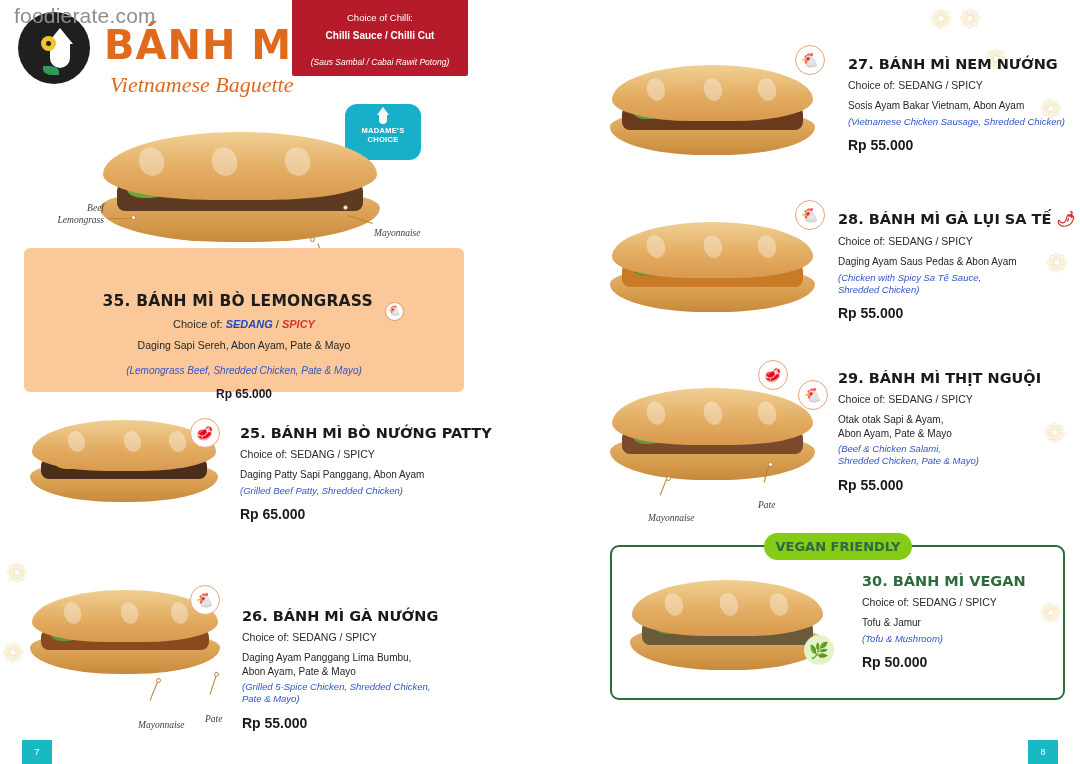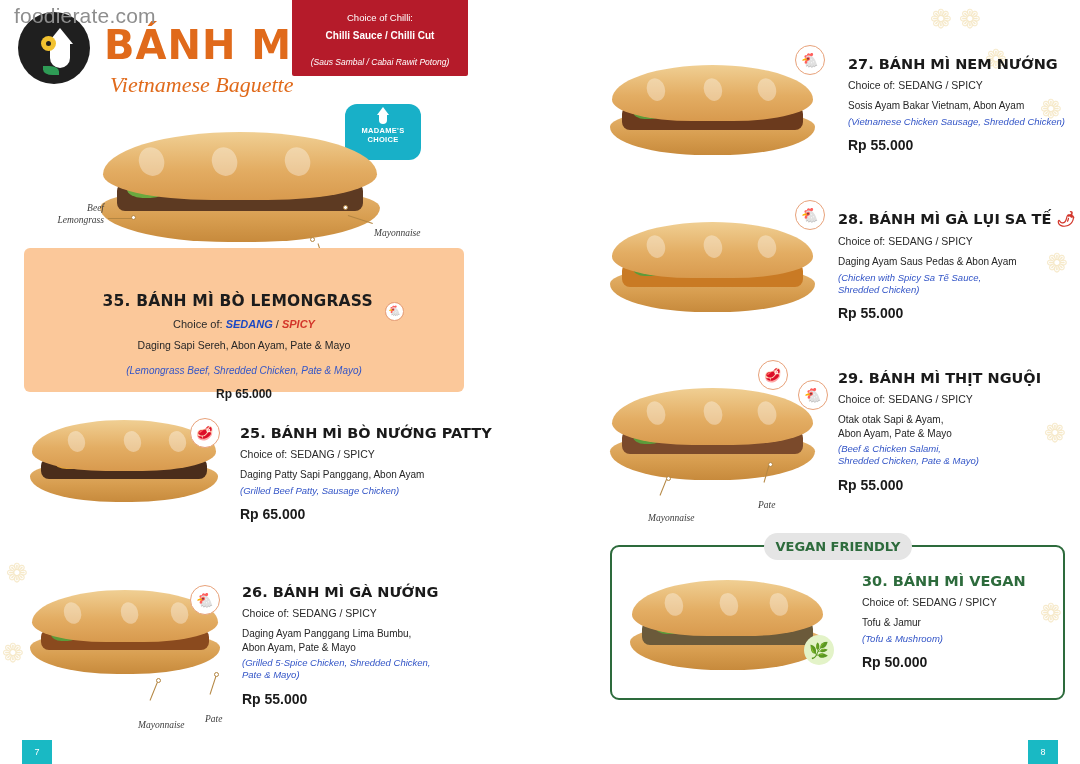--- a/index.html
+++ b/index.html
@@ -259,21 +259,21 @@
   
   .vegan-box {
     position: absolute; left: 70px; top: 545px;
     width: 455px; height: 155px;
     border: 2px solid #2d6b3c;
     border-radius: 9px;
   }
   .vegan-tag {
     position: absolute; left: 152px; top: -14px;
     width: 148px; height: 27px;
-    background: #e5e5e5;
+    background: #84cc16;
     border-radius: 14px;
     color: #2d6b3c;
     font-size: 13px;
     font-weight: bold;
     display: flex; align-items: center; justify-content: center;
     font-family: "DejaVu Sans", sans-serif;
   }
   .vegan-title { color: #2d6b3c !important; }
   .leaf-badge {
     position: absolute;
@@ -405,39 +405,39 @@
 
     <div class="item" style="left:240px; top:425px; width:260px;">
       <div class="it-title">25. BÁNH MÌ BÒ NƯỚNG PATTY</div>
       <div class="it-choice">
         <span>Choice of:</span>
         <span class="sedang">SEDANG</span>
         <span>/</span>
         <span class="spicy">SPICY</span>
       </div>
       <div class="it-desc">Daging Patty Sapi Panggang, Abon Ayam</div>
-      <div class="it-desc-en">(Grilled Beef Patty, Sausage Chicken)</div>
+      <div class="it-desc-en">(Grilled Beef Patty, Shredded Chicken)</div>
       <div class="it-price">Rp 65.000</div>
     </div>
 
     <div class="sand" style="position:absolute; left:30px; top:590px; width:190px; height:84px;">
       <div class="bread-bottom"></div>
       <div class="filling" style="background:#8a4a1e;">
         <div class="veg" style="left:6%; top:-22%; width:16%; height:78%; background:#5c9b3a;"></div>
         <div class="veg" style="left:34%; top:-18%; width:16%; height:72%; background:#6aa83f;"></div>
         <div class="veg" style="left:62%; top:-24%; width:18%; height:78%; background:#86c457;"></div>
       </div>
       <div class="bread-top"></div>
       <div class="slash" style="left:18%;"></div>
       <div class="slash" style="left:48%;"></div>
       <div class="slash" style="left:74%;"></div>
     </div>
     <div class="ibadge" style="left:190px; top:585px;">🐔</div>
 
-    <div class="item" style="left:242px; top:584px; width:270px;">
+    <div class="item" style="left:242px; top:608px; width:270px;">
       <div class="it-title">26. BÁNH MÌ GÀ NƯỚNG</div>
       <div class="it-choice">
         <span>Choice of:</span>
         <span class="sedang">SEDANG</span>
         <span>/</span>
         <span class="spicy">SPICY</span>
       </div>
       <div class="it-desc" style="white-space:pre-line;">Daging Ayam Panggang Lima Bumbu,
 Abon Ayam, Pate &amp; Mayo</div>
       <div class="it-desc-en" style="white-space:pre-line;">(Grilled 5-Spice Chicken, Shredded Chicken,

